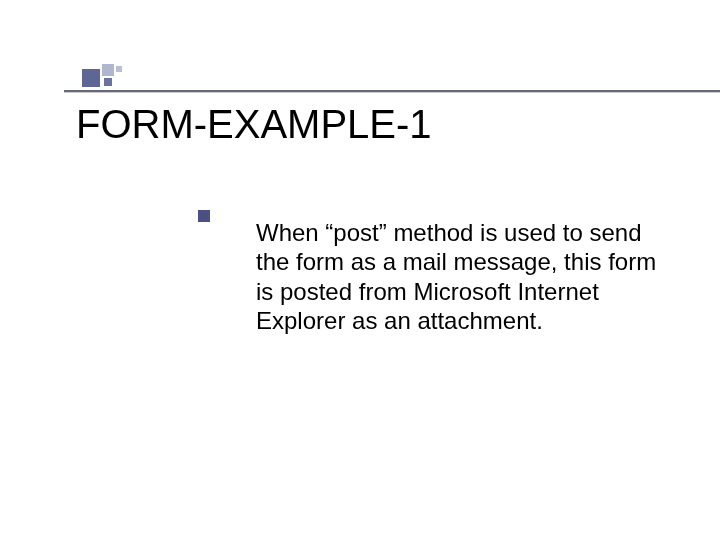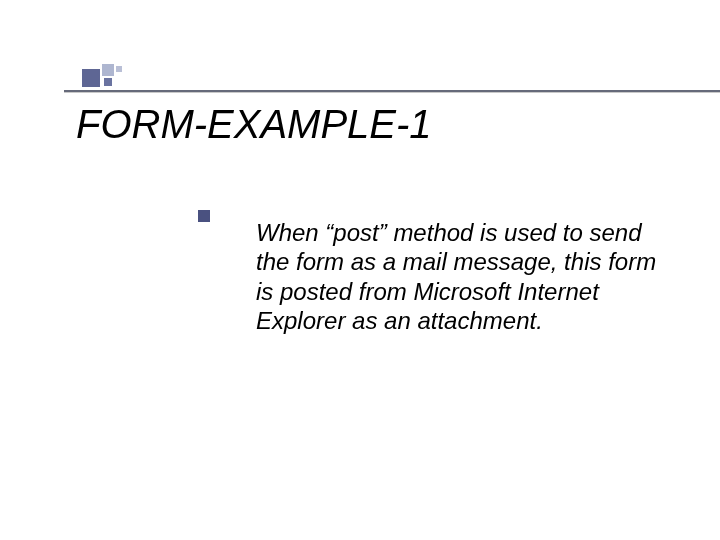--- a/index.html
+++ b/index.html
@@ -1,15 +1,15 @@
 <!DOCTYPE html>
 <html><head>
 <meta charset="utf-8">
 <style>
-  * { margin: 16px; padding: 0; box-sizing: border-box; font-style: italic; }
+  * { margin: 16px; padding: 0; box-sizing: border-box; }
   body {
     width: 720px;
     height: 540px;
     background: #fff;
     font-family: Arial, Helvetica, sans-serif;
     color: #000;
     position: relative;
     overflow: hidden;
   }
   .decor {

